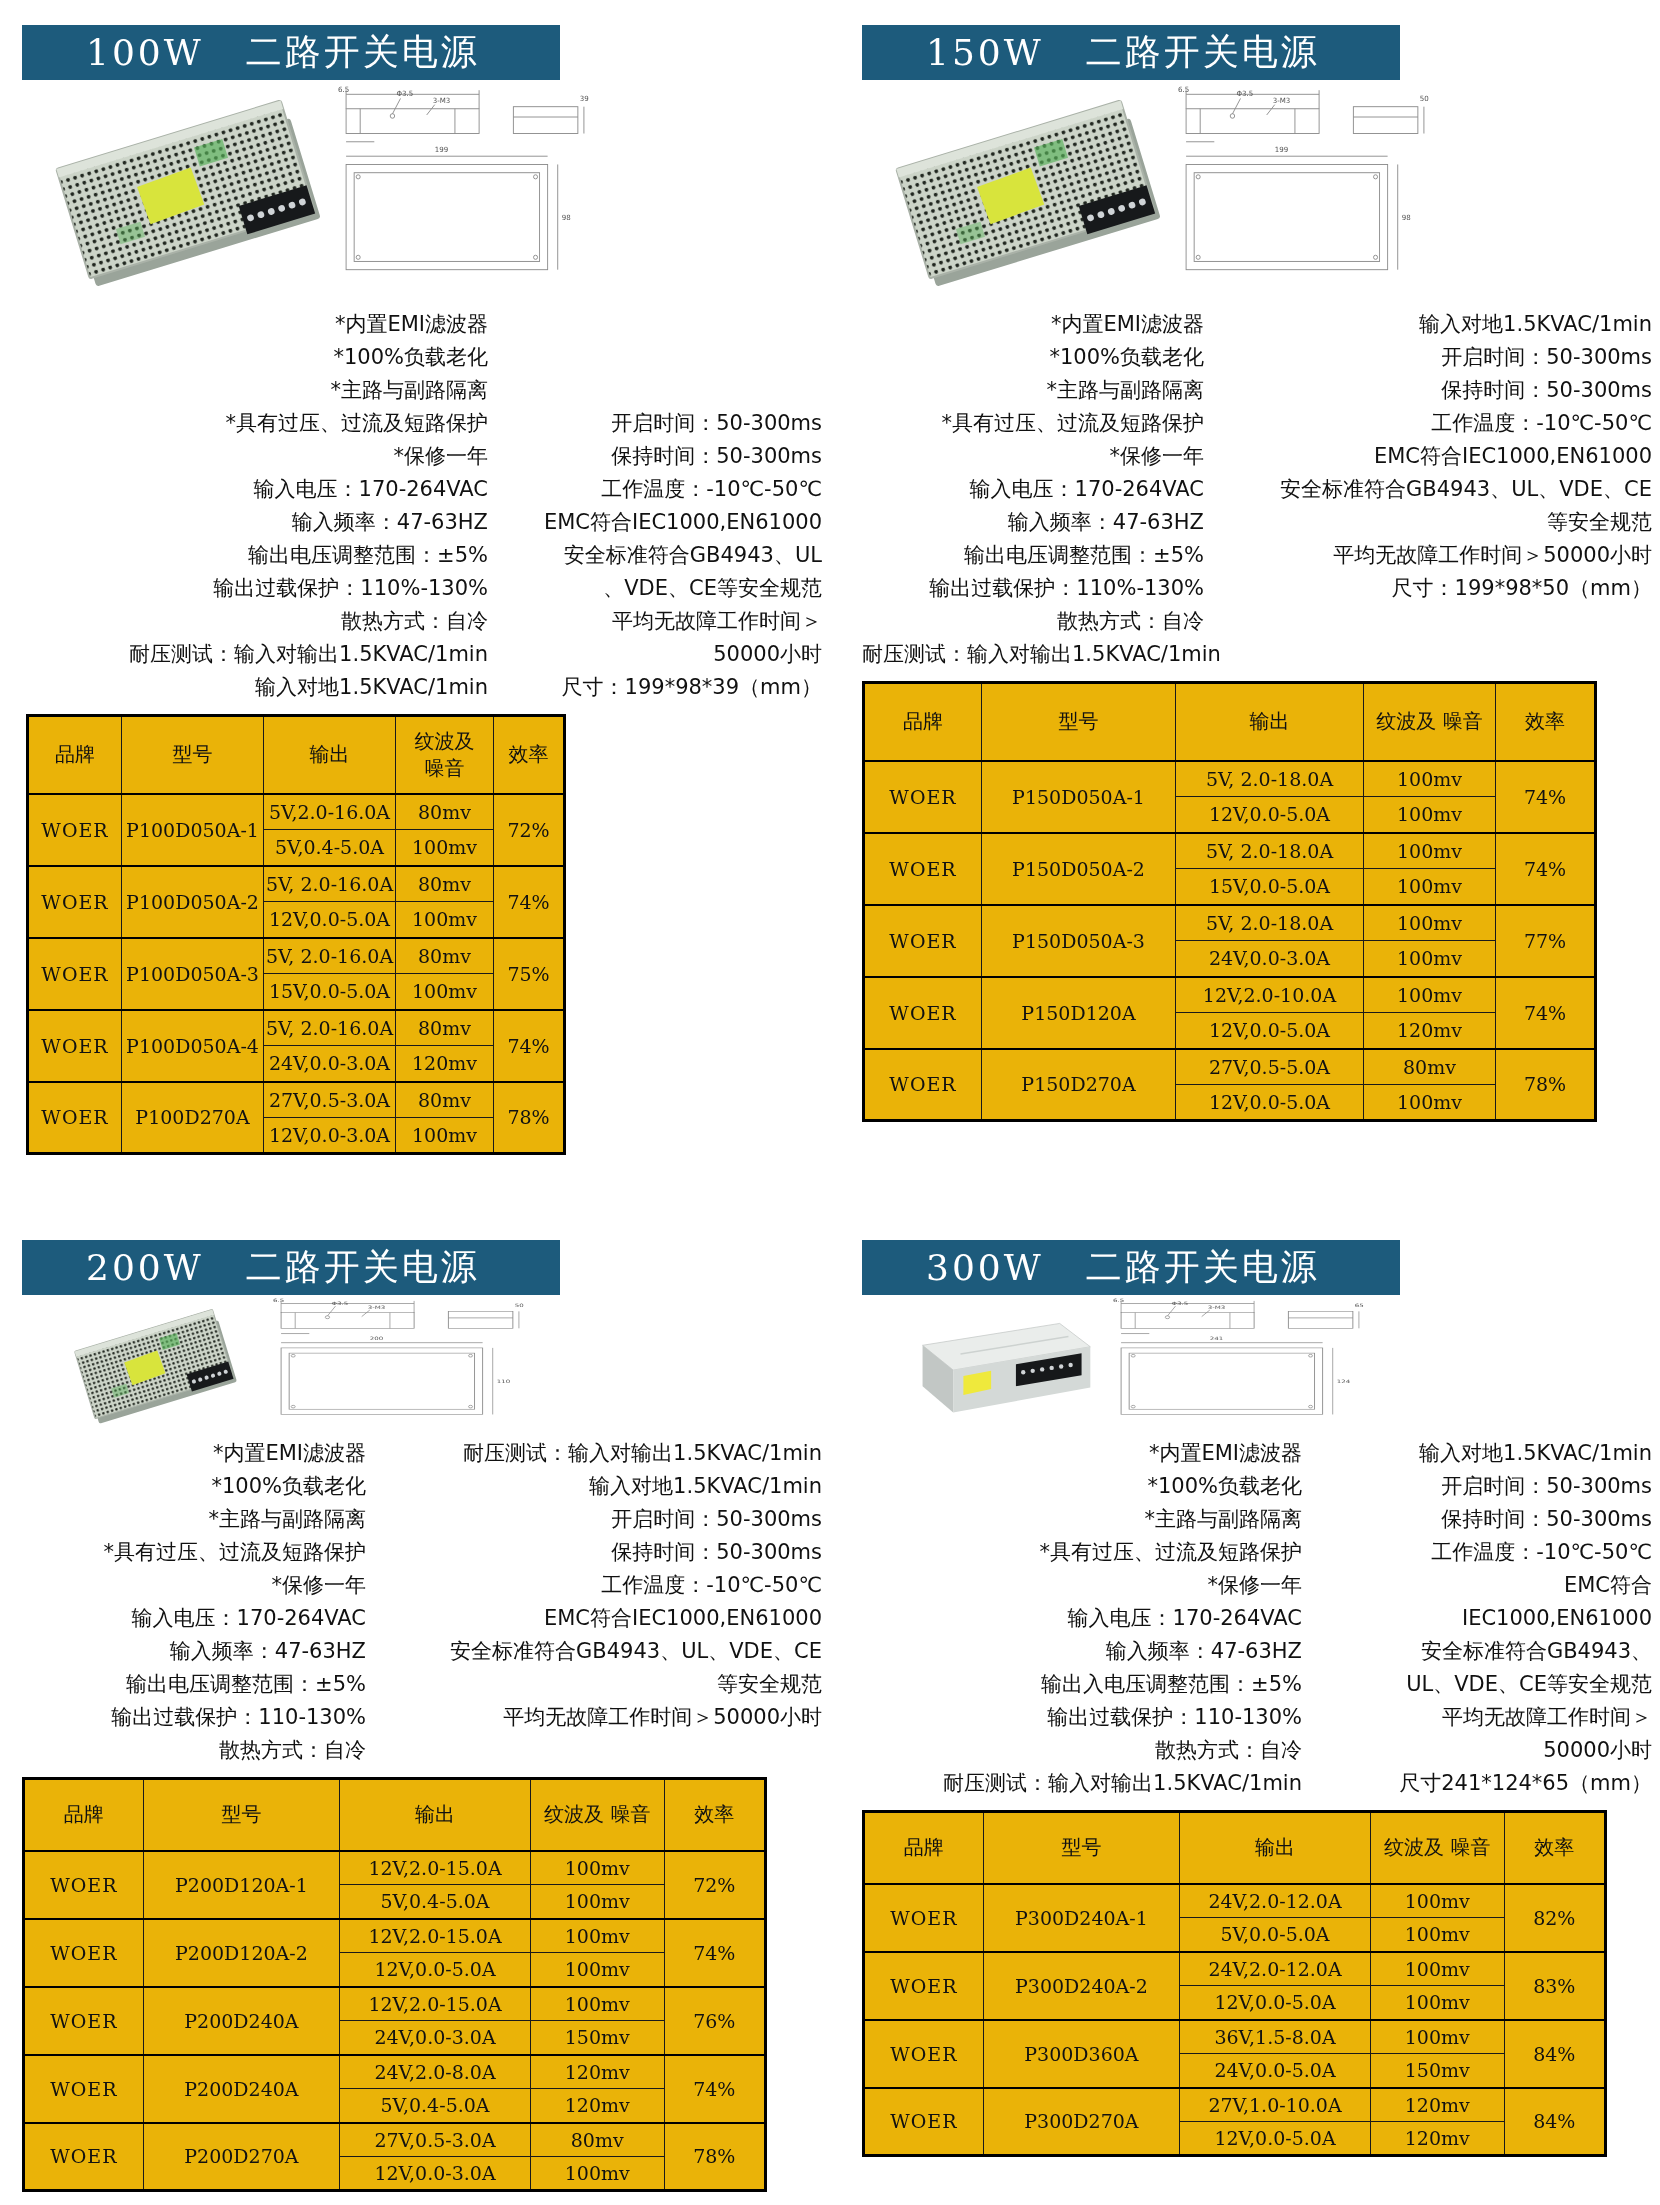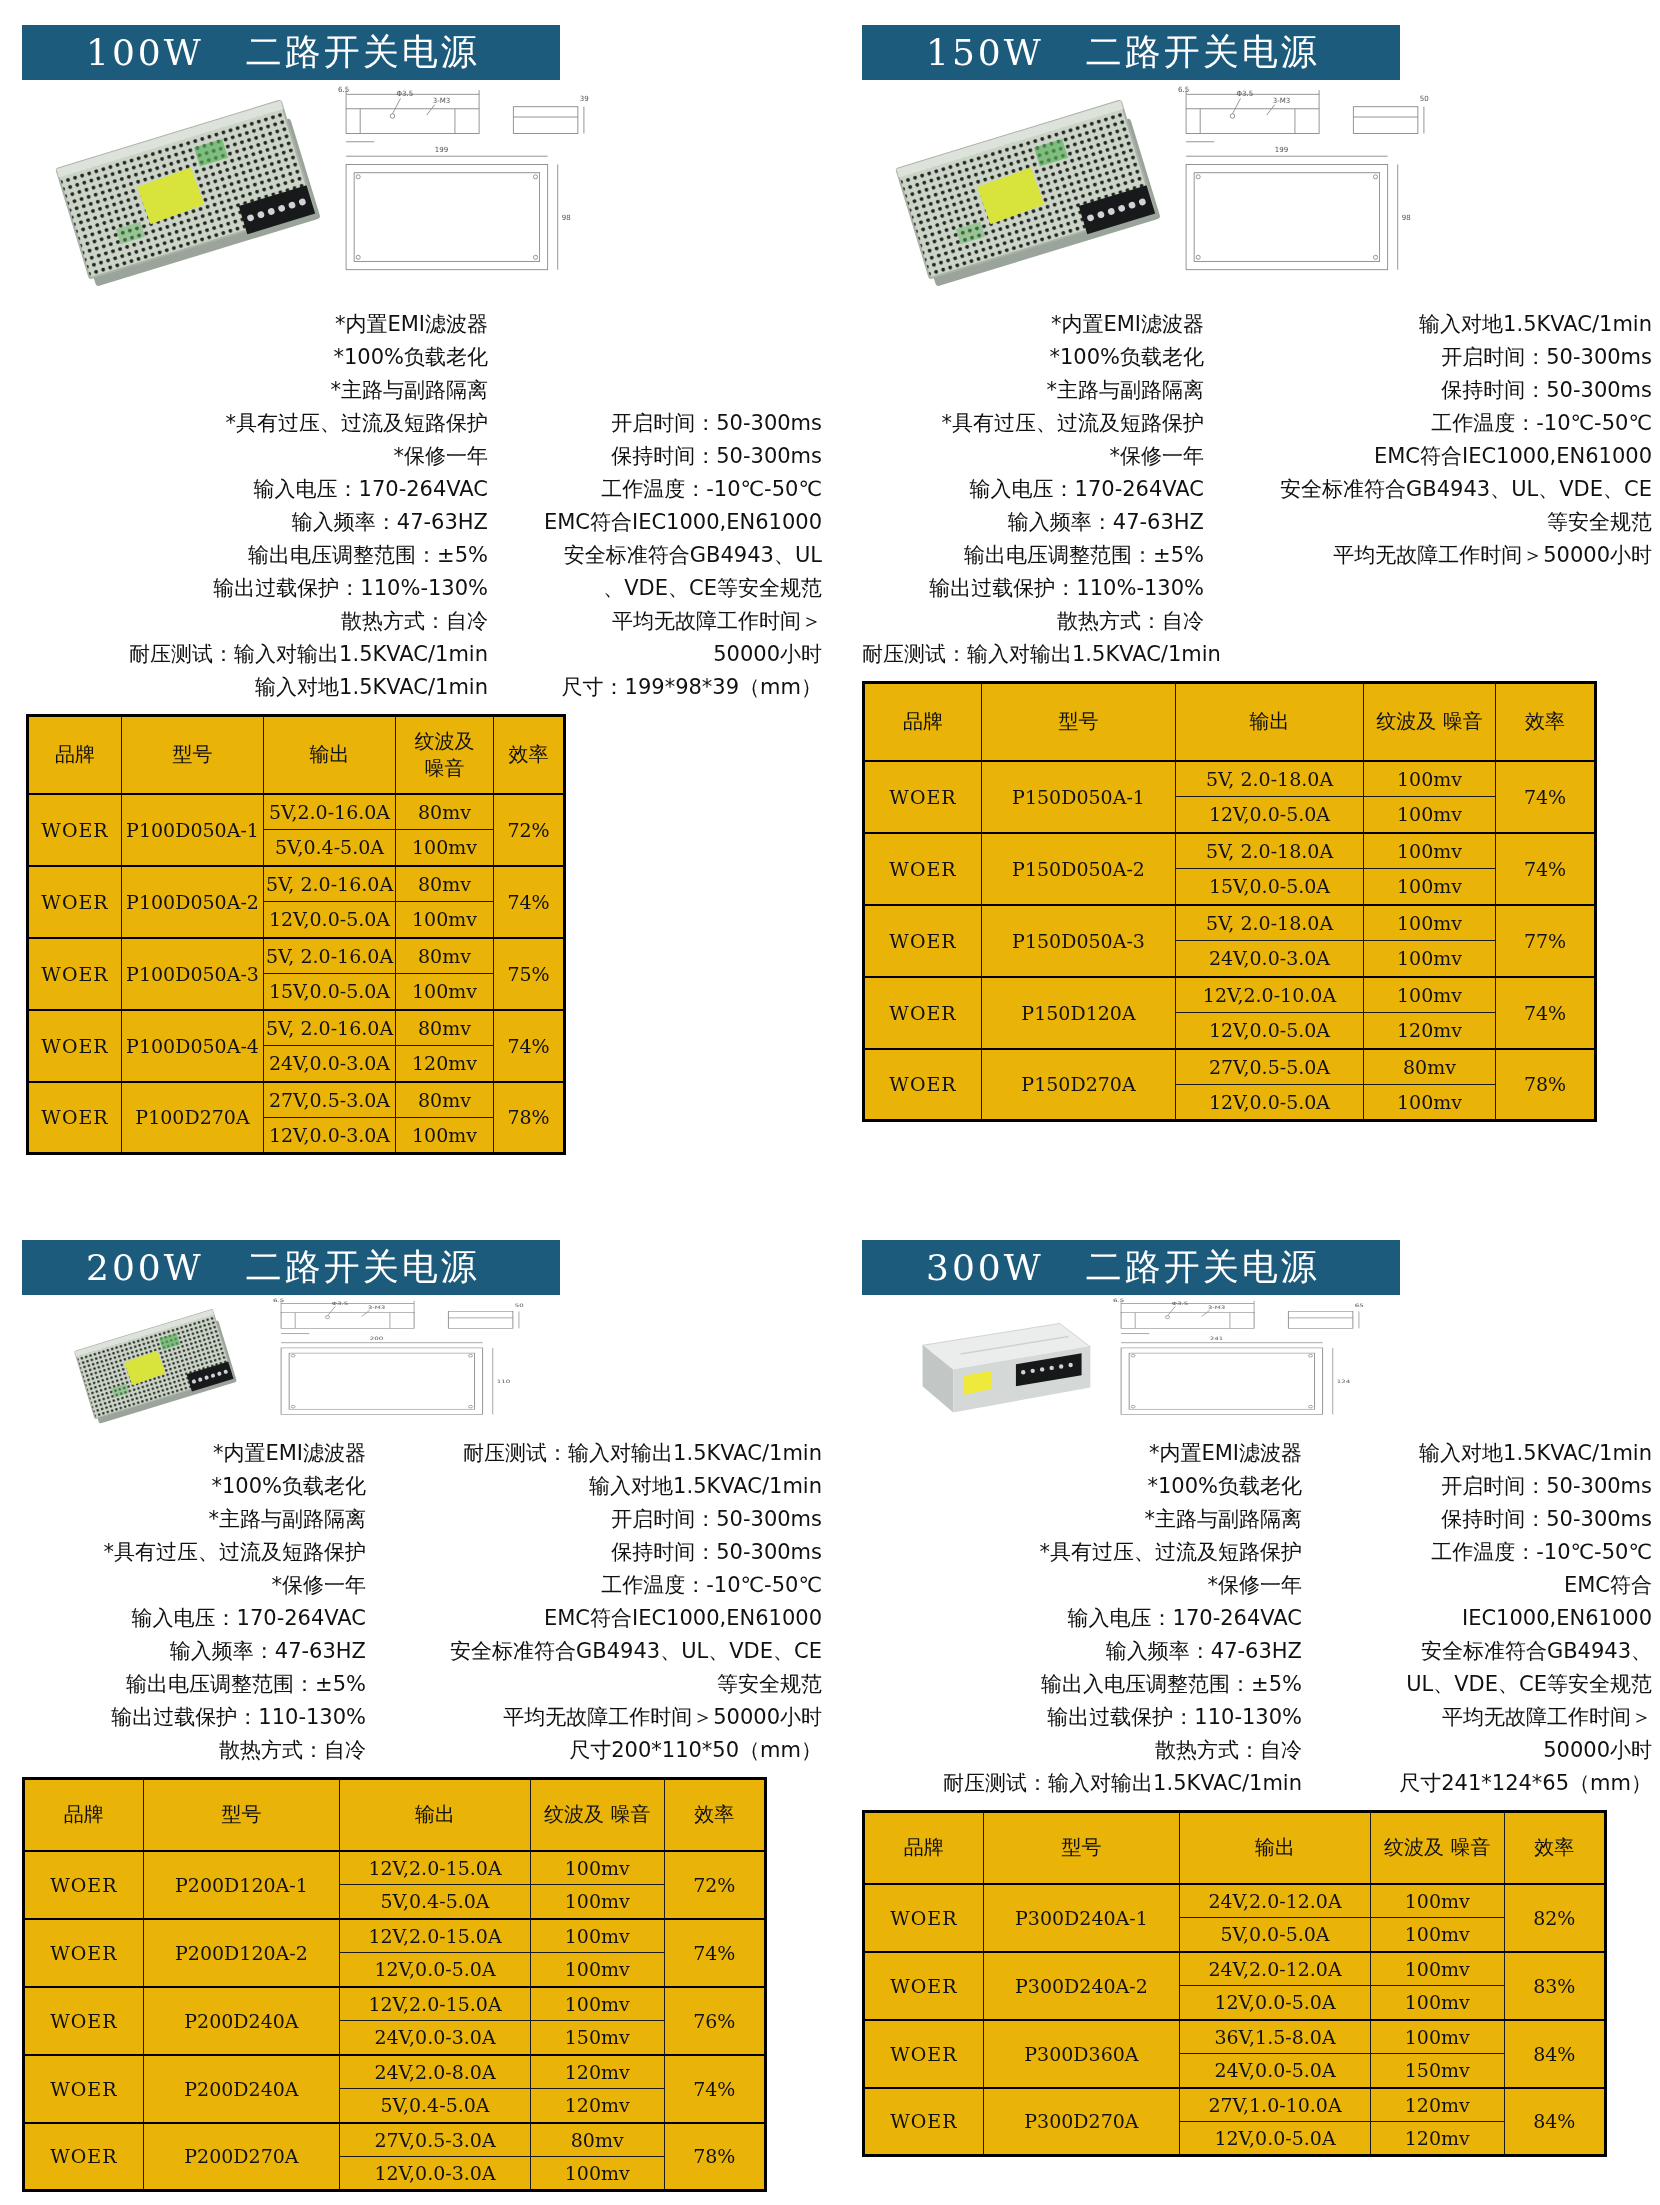--- a/index.html
+++ b/index.html
@@ -320,20 +320,21 @@
         </div>
       <div class="col-right" data-name="spec-list-right">
           <div class="spec-line" data-name="spec-line">输入对地1.5KVAC/1min</div>
           <div class="spec-line" data-name="spec-line">开启时间：50-300ms</div>
           <div class="spec-line" data-name="spec-line">保持时间：50-300ms</div>
           <div class="spec-line" data-name="spec-line">工作温度：-10℃-50℃</div>
           <div class="spec-line" data-name="spec-line">EMC符合IEC1000,EN61000</div>
           <div class="spec-line" data-name="spec-line">安全标准符合GB4943、UL、VDE、CE</div>
           <div class="spec-line" data-name="spec-line">等安全规范</div>
           <div class="spec-line" data-name="spec-line">平均无故障工作时间＞50000小时</div>
+          <div class="spec-line" data-name="spec-line">尺寸：199*98*50（mm）</div>
         </div>
     </div>
 
     <table data-name="model-table">
       <colgroup>
           <col style="width: 118px;">
           <col style="width: 194px;">
           <col style="width: 188px;">
           <col style="width: 132px;">
           <col style="width: 100px;">
@@ -495,21 +496,20 @@
       <div class="col-right" data-name="spec-list-right">
           <div class="spec-line" data-name="spec-line">耐压测试：输入对输出1.5KVAC/1min</div>
           <div class="spec-line" data-name="spec-line">输入对地1.5KVAC/1min</div>
           <div class="spec-line" data-name="spec-line">开启时间：50-300ms</div>
           <div class="spec-line" data-name="spec-line">保持时间：50-300ms</div>
           <div class="spec-line" data-name="spec-line">工作温度：-10℃-50℃</div>
           <div class="spec-line" data-name="spec-line">EMC符合IEC1000,EN61000</div>
           <div class="spec-line" data-name="spec-line">安全标准符合GB4943、UL、VDE、CE</div>
           <div class="spec-line" data-name="spec-line">等安全规范</div>
           <div class="spec-line" data-name="spec-line">平均无故障工作时间＞50000小时</div>
-          <div class="spec-line" data-name="spec-line">尺寸200*110*50（mm）</div>
         </div>
     </div>
 
     <table data-name="model-table">
       <colgroup>
           <col style="width: 118px;">
           <col style="width: 194px;">
           <col style="width: 188px;">
           <col style="width: 132px;">
           <col style="width: 100px;">

